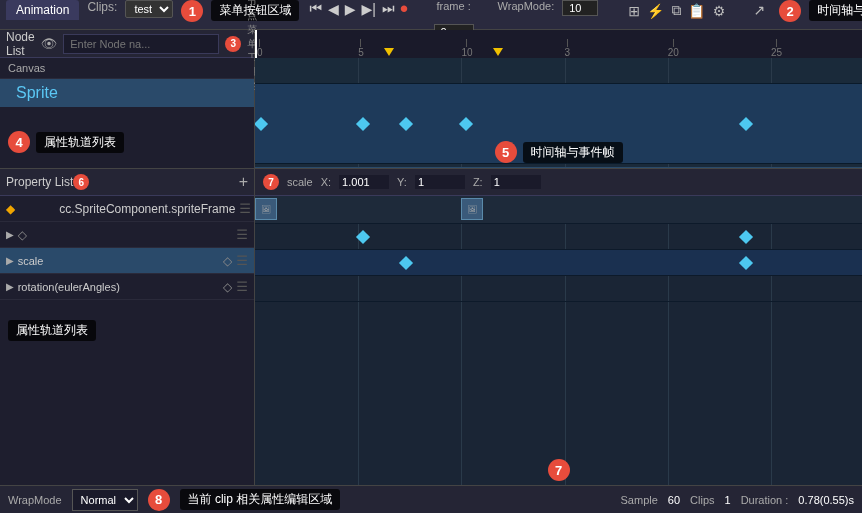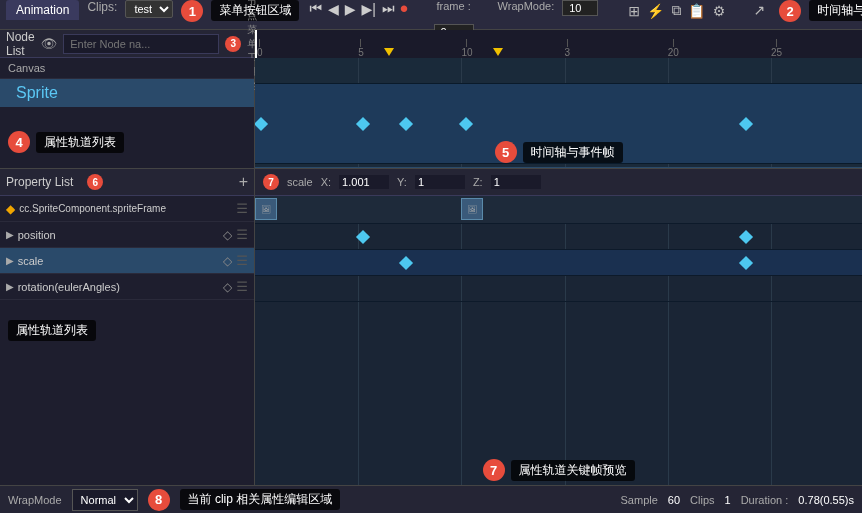--- a/index.html
+++ b/index.html
@@ -142,21 +142,21 @@
       cursor: pointer;
     }
 
     
     .property-list-header {
       background: #252535;
       height: 28px;
       display: flex;
       align-items: center;
       padding: 0 6px;
-      gap: 14px;
+      gap: 0;
       border-top: 1px solid #444;
       border-bottom: 1px solid #3a3a5a;
     }
     .add-icon {
       color: #aaa;
       font-size: 16px;
       cursor: pointer;
       margin-left: auto;
     }
     .badge-red-prop {
@@ -495,26 +495,25 @@
 
     <div class="property-list-header">
       <span class="section-title">Property List</span>
       <div class="badge-red-prop">6</div>
       <span class="add-icon">+</span>
     </div>
 
     <div class="property-tracks">
       <div class="prop-item">
         <span class="prop-diamond">◆</span>
-        <span class="prop-name" style="font-size:10px;">cc.SpriteComponent.spriteFrame</span>
+        <span class="prop-name" style="font-size:12px;margin-left:40px;">cc.SpriteComponent.spriteFrame</span>
         <span class="prop-lines">☰</span>
       </div>
       <div class="prop-item">
         <span class="prop-arrow">▶</span>
-        <span class="prop-name">position</span>
         <span class="prop-diamond-empty">◇</span>
         <span class="prop-lines">☰</span>
       </div>
       <div class="prop-item active">
         <span class="prop-arrow">▶</span>
         <span class="prop-name">scale</span>
         <span class="prop-diamond-empty">◇</span>
         <span class="prop-lines">☰</span>
       </div>
       <div class="prop-item">
@@ -612,21 +611,20 @@
       <div class="pkf-row active-bg" style="height:26px; position:relative;">
         <div class="diamond-marker" style="left:24%; background:#4dc8f0;"></div>
         <div class="diamond-marker" style="left:80%; background:#4dc8f0;"></div>
       </div>
 
       <div class="pkf-row" style="height:26px; position:relative;">
       </div>
 
       <div style="position:absolute;bottom:4px;left:50%;transform:translateX(-50%);display:flex;align-items:center;gap:6px;">
         <div class="annotation">7</div>
-        <div class="annotation-label">属性轨道关键帧预览</div>
       </div>
     </div>
 
   </div>
 </div>
 
 <div class="bottom-bar">
   <span class="bottom-label">WrapMode</span>
   <select class="bottom-select">
     <option>Normal</option>

